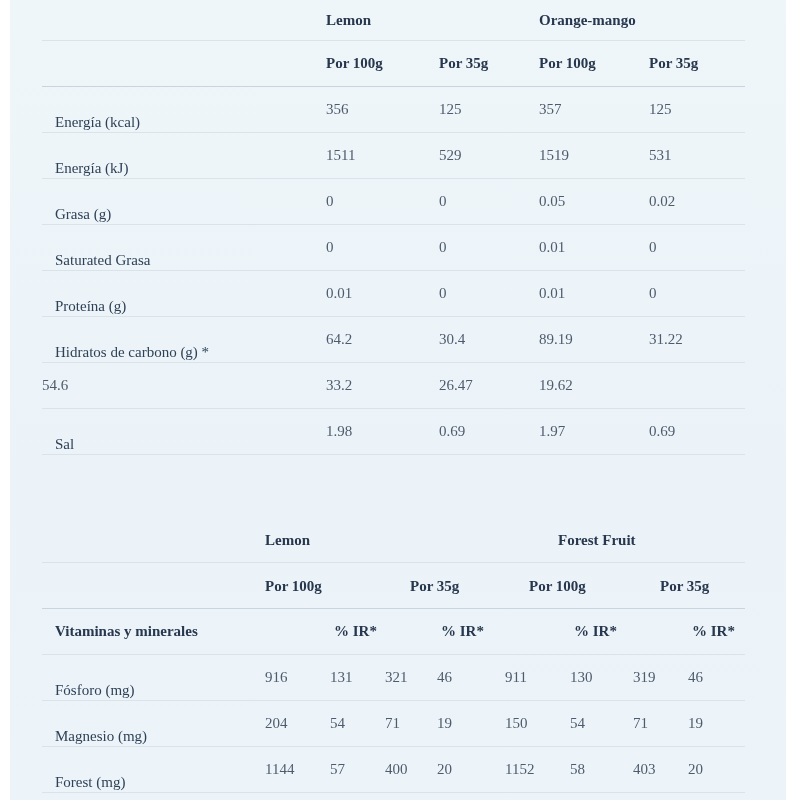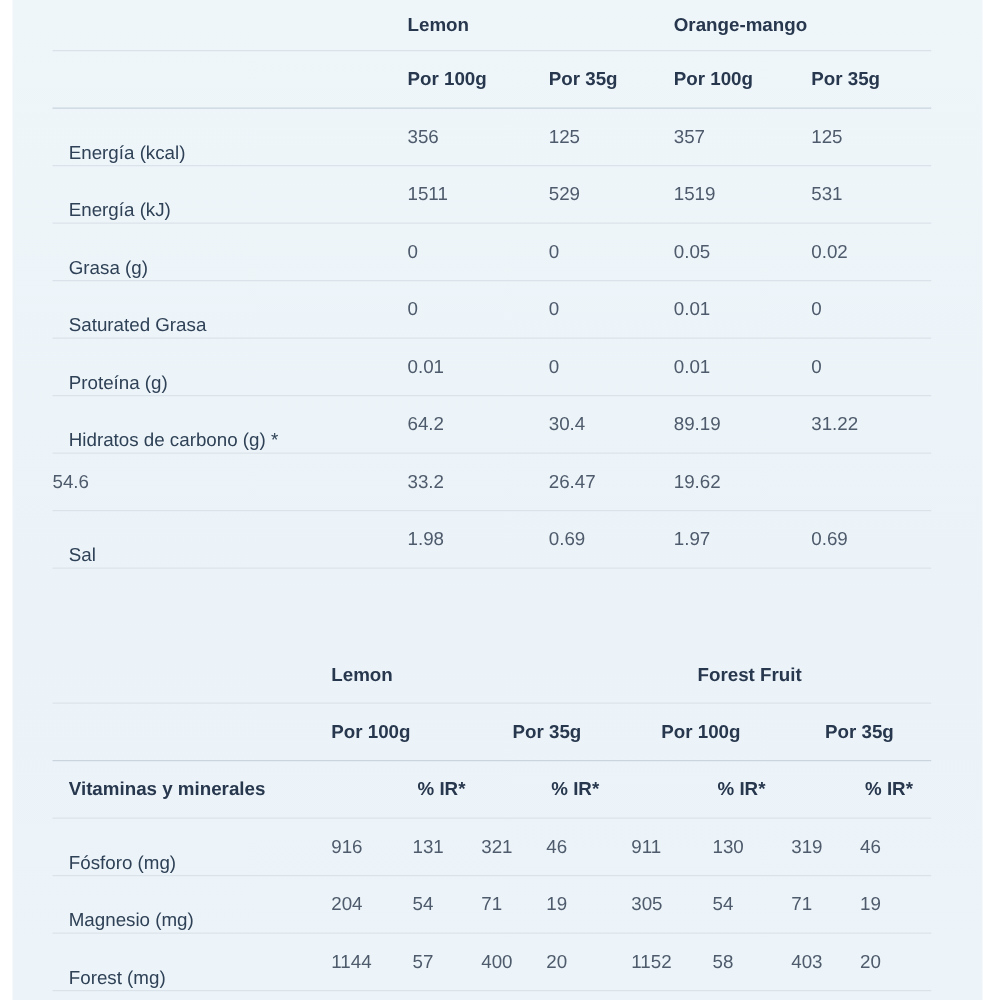--- a/index.html
+++ b/index.html
@@ -12,20 +12,21 @@
   html,body{margin:0;padding:0;}
   body{
     width:800px;height:800px;position:relative;overflow:hidden;
     background:#ffffff;
     font-family:"Liberation Sans","DejaVu Sans",sans-serif;
     -webkit-font-smoothing:antialiased;
   }
   .panel{
     position:absolute;left:10px;top:0;width:776px;height:800px;
     background:linear-gradient(180deg,#eff6fa 0%,#ecf3f8 60%,#edf4f9 100%);
+    font-family:Liberation Serif, serif;
   }
   .tbl{position:absolute;left:32px;width:703px;color:var(--label);font-size:15px;}
   .t1{top:0;}
   .t2{top:518px;}
   .row{
     display:grid;align-items:center;height:45px;
     border-bottom:1px solid var(--rule);
   }
   .t1 .row{grid-template-columns:284px 113px 100px 110px 96px;}
   .t2 .row{grid-template-columns:223px 65px 55px 52px 68px 65px 63px 55px 57px;}
@@ -153,21 +154,21 @@
           <div class="cell value">130</div>
           <div class="cell value">319</div>
           <div class="cell value">46</div>
         </div>
         <div class="row">
           <div class="cell label">Magnesio (mg)</div>
           <div class="cell value">204</div>
           <div class="cell value">54</div>
           <div class="cell value">71</div>
           <div class="cell value">19</div>
-          <div class="cell value">305</div>
+          <div class="cell value">150</div>
           <div class="cell value">54</div>
           <div class="cell value">71</div>
           <div class="cell value">19</div>
         </div>
         <div class="row">
           <div class="cell label">Forest (mg)</div>
           <div class="cell value">1144</div>
           <div class="cell value">57</div>
           <div class="cell value">400</div>
           <div class="cell value">20</div>

